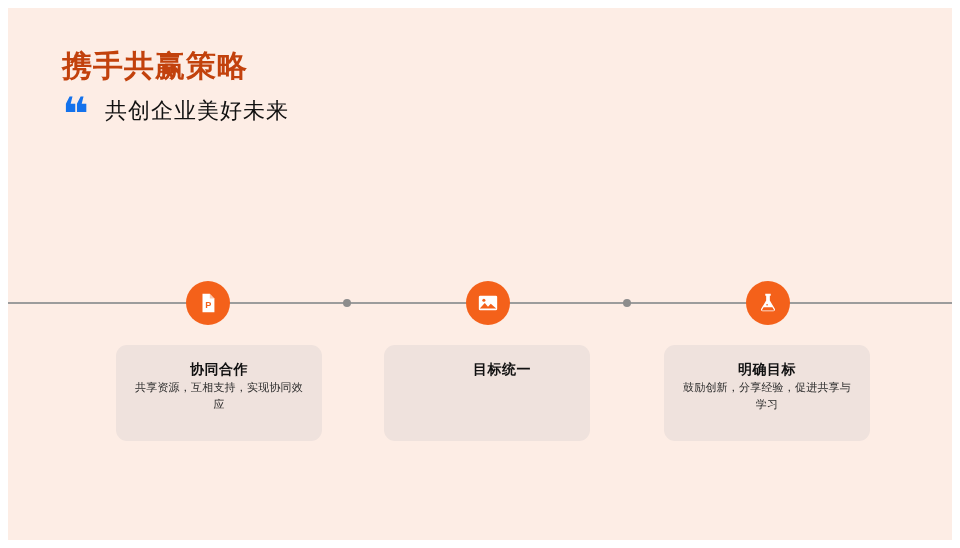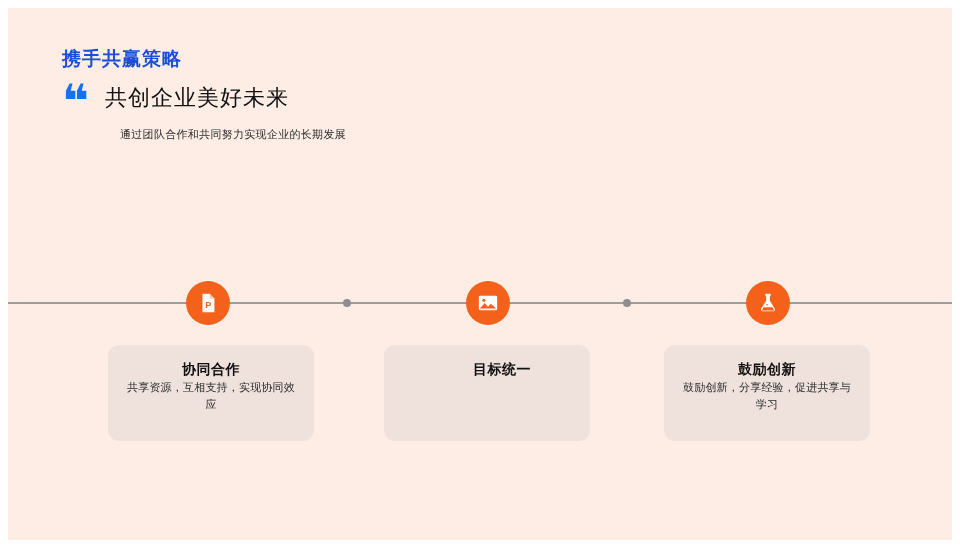--- a/index.html
+++ b/index.html
@@ -13,23 +13,23 @@
     position:absolute;
     left:8px; top:8px;
     width:944px; height:532px;
     background:#FDEDE5;
   }
 
   
   #header { position:absolute; left:54px; top:40px; width:700px; }
 
   #main-title {
-    font-size:19px;
+    font-size:30px;
     font-weight:bold;
-    color:#1d4ed8;
+    color:#c2410c;
     letter-spacing:1px;
     line-height:1.2;
   }
 
   #quote-row {
     display:flex;
     align-items:center;
     margin-top:12px;
   }
   #quote-mark {
@@ -115,21 +115,20 @@
 
   <div id="header">
 
     <div id="main-title">携手共赢策略</div>
 
     <div id="quote-row">
       <span id="quote-mark">❝</span>
       <span id="subtitle-heading">共创企业美好未来</span>
     </div>
 
-    <div id="lead-text">通过团队合作和共同努力实现企业的长期发展</div>
   </div>
 
   <div id="timeline-line"></div>
 
   <div class="timeline-node" style="left:178px;">
     <span>
       <svg width="22" height="22" viewBox="0 0 24 24" aria-hidden="true">
         <path fill="#ffffff" d="M6 2h8l5 5v15H6z"></path>
         <path fill="#F4611A" fill-opacity="0.35" d="M14 2l5 5h-5z"></path>
         <text x="9" y="17" font-family="Liberation Sans, sans-serif" font-size="10" font-weight="bold" fill="#F4611A">P</text>
@@ -153,27 +152,27 @@
         <path fill="#ffffff" d="M9 2h6v2h-1v5.2l5.4 9.1c.7 1.1-.1 2.7-1.5 2.7H6.1c-1.4 0-2.2-1.6-1.5-2.7L10 9.2V4H9z"></path>
         <path fill="#F4611A" d="M7.2 16.5h9.6l1.8 3c.2.4 0 .8-.5.8H5.9c-.5 0-.7-.4-.5-.8z"></path>
         <circle cx="11" cy="14" r="0.9" fill="#F4611A"></circle>
       </svg>
     </span>
   </div>
 
   <div class="timeline-dot" style="left:335px;"></div>
   <div class="timeline-dot" style="left:615px;"></div>
 
-  <div class="card" style="left:100px;">
+  <div class="card" style="left:108px;">
     <div class="card-title">协同合作</div>
     <div class="card-desc">共享资源，互相支持，实现协同效应</div>
   </div>
 
   <div class="card" style="left:376px;padding-left:44px;">
     <div class="card-title">目标统一</div>
   </div>
 
   <div class="card" style="left:656px;">
-    <div class="card-title">鼓励创新</div>
+    <div class="card-title">明确目标</div>
     <div class="card-desc">鼓励创新，分享经验，促进共享与学习</div>
   </div>
 
 </div>
 
 </body></html>

